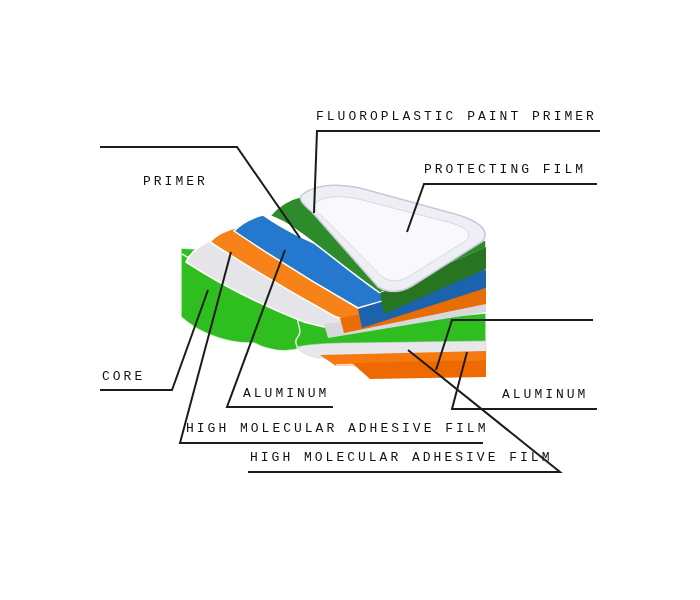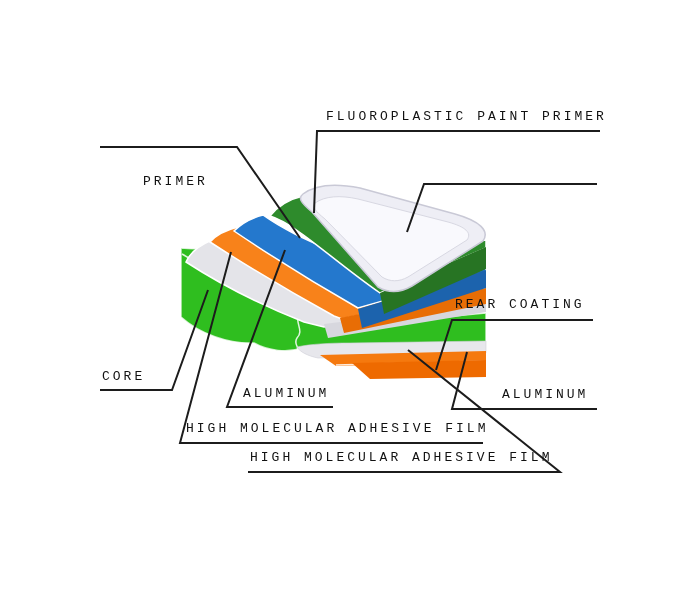--- a/index.html
+++ b/index.html
@@ -47,21 +47,21 @@
     <polyline class="leader" points="597,184 424,184 407,232" stroke="#1c1c1c"></polyline>
     <polyline class="leader" points="593,320 452,320 436,370" stroke="#1c1c1c"></polyline>
     <polyline class="leader" points="597,409 452,409 467,352" stroke="#1c1c1c"></polyline>
     <polyline class="leader" points="100,390 172,390 208,290" stroke="#1c1c1c"></polyline>
     <polyline class="leader" points="333,407 227,407 285,250" stroke="#1c1c1c"></polyline>
     <polyline class="leader" points="483,443 180,443 231,252" stroke="#1c1c1c"></polyline>
     <polyline class="leader" points="248,472 560,472 408,350" stroke="#1c1c1c"></polyline>
   </svg>
 
   <div class="lbl" style="left:143px;top:134px;margin-top:40px;">PRIMER</div>
-  <div class="lbl" style="left:316px;top:109px;margin-left:10px;">FLUOROPLASTIC PAINT PRIMER</div>
-  <div class="lbl" style="left:455px;top:297px;">REAR COATING</div>
+  <div class="lbl" style="left:316px;top:109px;">FLUOROPLASTIC PAINT PRIMER</div>
+  <div class="lbl" style="left:424px;top:162px;">PROTECTING FILM</div>
   <div class="lbl" style="left:102px;top:369px;">CORE</div>
   <div class="lbl" style="left:243px;top:386px;">ALUMINUM</div>
   <div class="lbl" style="left:502px;top:387px;">ALUMINUM</div>
   <div class="lbl" style="left:186px;top:421px;">HIGH MOLECULAR ADHESIVE FILM</div>
   <div class="lbl" style="left:250px;top:450px;">HIGH MOLECULAR ADHESIVE FILM</div>
 
 </div>
 
 </body></html>

